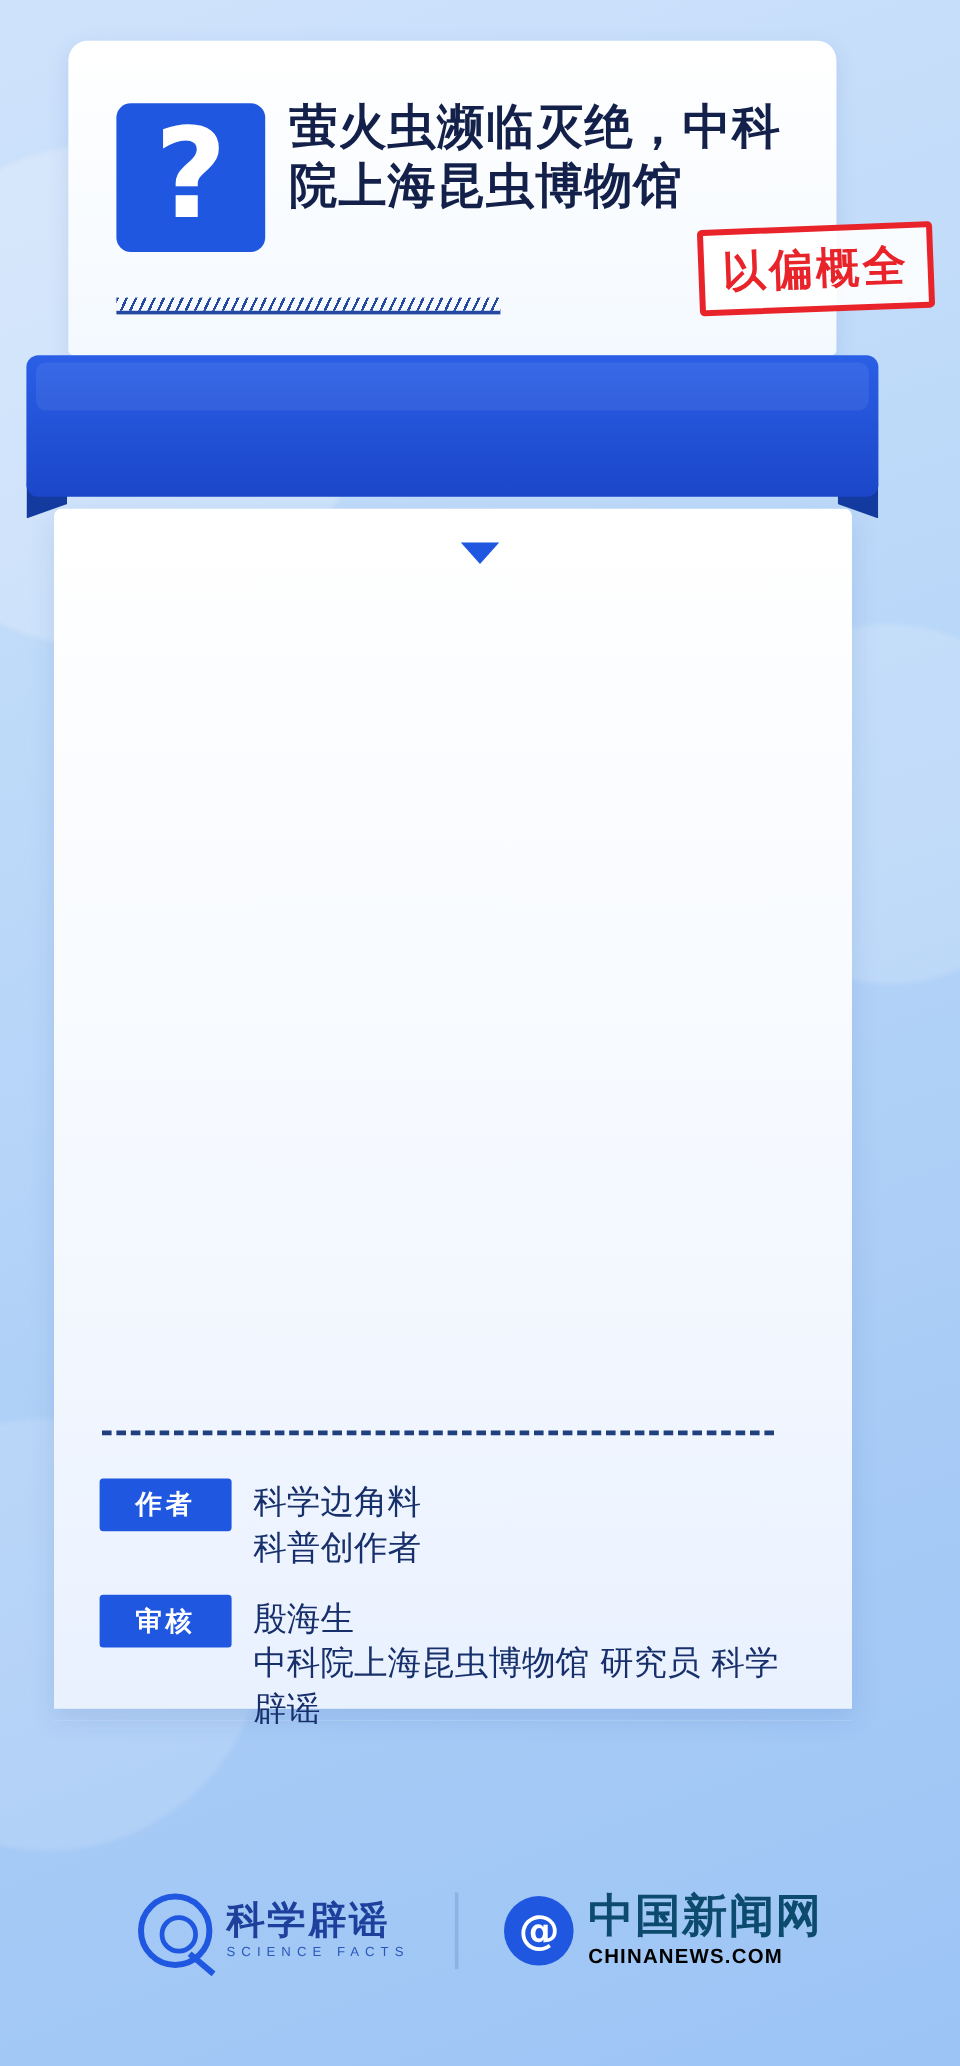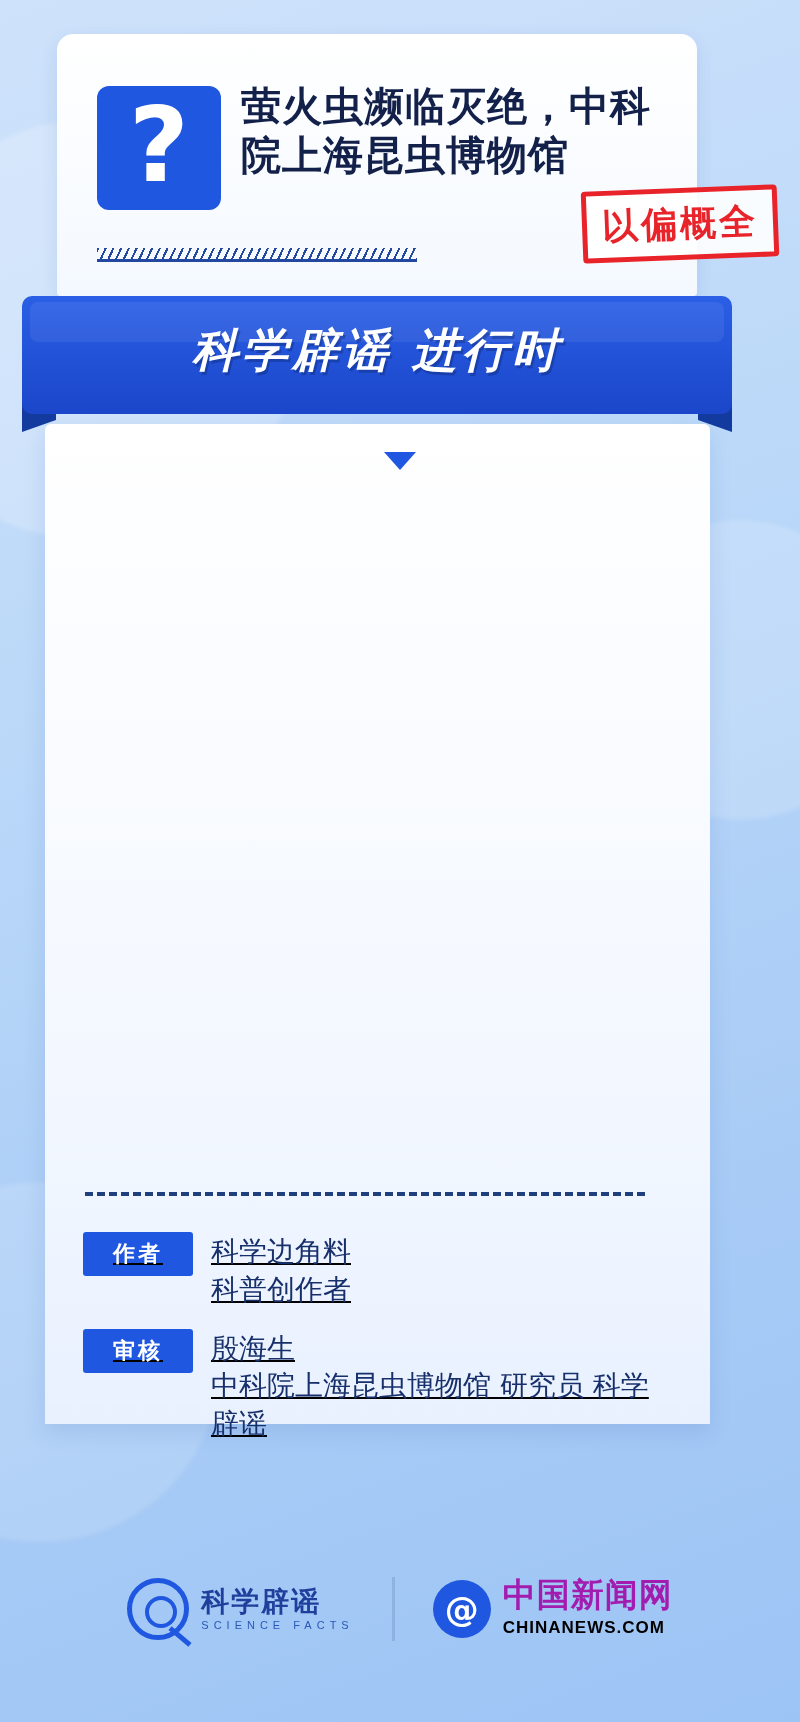--- a/index.html
+++ b/index.html
@@ -189,21 +189,21 @@
 
   .dash-sep {
     position: absolute;
     left: 85px; top: 1192px;
     width: 560px; height: 0;
     border-top: 4px dashed #1f3f7d;
     z-index: 4;
   }
 
   .credits { position: absolute; left: 83px; top: 1232px; width: 580px; z-index: 4; }
-  .credit-row { display: flex; align-items: flex-start; margin-bottom: 20px; text-decoration: underline; }
+  .credit-row { display: flex; align-items: flex-start; margin-bottom: 20px; }
   .credit-tag {
     flex: 0 0 auto;
     width: 110px; height: 44px;
     background: #1f57e0;
     color: #fff;
     font-size: 22px;
     font-weight: bold;
     letter-spacing: 3px;
     display: flex; align-items: center; justify-content: center;
     border-radius: 3px;
@@ -248,21 +248,21 @@
     content: "";
     position: absolute;
     right: -9px; bottom: -4px;
     width: 26px; height: 5px;
     background: #1f57e0;
     transform: rotate(40deg);
   }
   .logo-left .txtblock { line-height: 1.05; }
   .logo-left .cn {
     color: #1f3f9d;
-    font-size: 28px;
+    font-size: 32px;
     font-weight: bold;
     letter-spacing: 2px;
     font-family: "DejaVu Sans", sans-serif;
   }
   .logo-left .en {
     color: #2a58b8;
     font-size: 11px;
     letter-spacing: 5px;
     margin-top: 4px;
     font-family: "Liberation Sans", sans-serif;
@@ -276,25 +276,25 @@
     border-radius: 50%;
     background: #1f57e0;
     color: #fff;
     font-size: 34px;
     font-weight: bold;
     display: flex; align-items: center; justify-content: center;
     font-family: "DejaVu Sans", sans-serif;
   }
   .logo-right .txtblock { line-height: 1.05; }
   .logo-right .cn {
-    color: #a21caf;
-    font-size: 33px;
+    color: #0c4a6e;
+    font-size: 38px;
     font-weight: bold;
     letter-spacing: 1px;
-    font-family: Liberation Mono, monospace;
+    font-family: Liberation Serif, serif;
   }
   .logo-right .en {
     color: #000000;
     font-size: 17px;
     letter-spacing: 1px;
     margin-top: 4px;
     font-weight: bold;
     font-family: "Liberation Sans", sans-serif;
   }
 </style>
@@ -316,21 +316,20 @@
 <div class="stamp">
   <span>以偏概全</span>
 </div>
 
 <div class="ribbon-wrap">
   <div class="ribbon-tail-l"></div>
   <div class="ribbon-tail-r"></div>
   <div class="ribbon-body">
     <div class="ribbon-shade"></div>
   </div>
-  <div class="ribbon-text">科学辟谣 进行时</div>
 </div>
 
 <div class="body-card"></div>
 <div class="arrow-down"></div>
 
 <div class="content">
   <p>这种说法以偏概全，存在误导。</p>
   <p>萤火虫并没有被列为国家保护动物，只是它们中的一些物种被列为了“三有”名录。</p>
   <p class="hl">萤火虫并不是指某一种昆虫，它们是一大类萤科昆虫的总称，有2000多种，它们当中确实有一些物种处于濒危或极危状态，但并不能说所有的萤火虫都濒临灭绝了。</p>
   <p>在我国，萤火虫也并没有被列为国家保护动物。在2023年，三叶虫萤、红胸黑翅萤等11种被列入了《有重要生态、科学、社会价值的陆生野生动物名录》（简称“三有”名录）中，但这和我们常说的“国家保护动物名录”是不一样的。</p>

